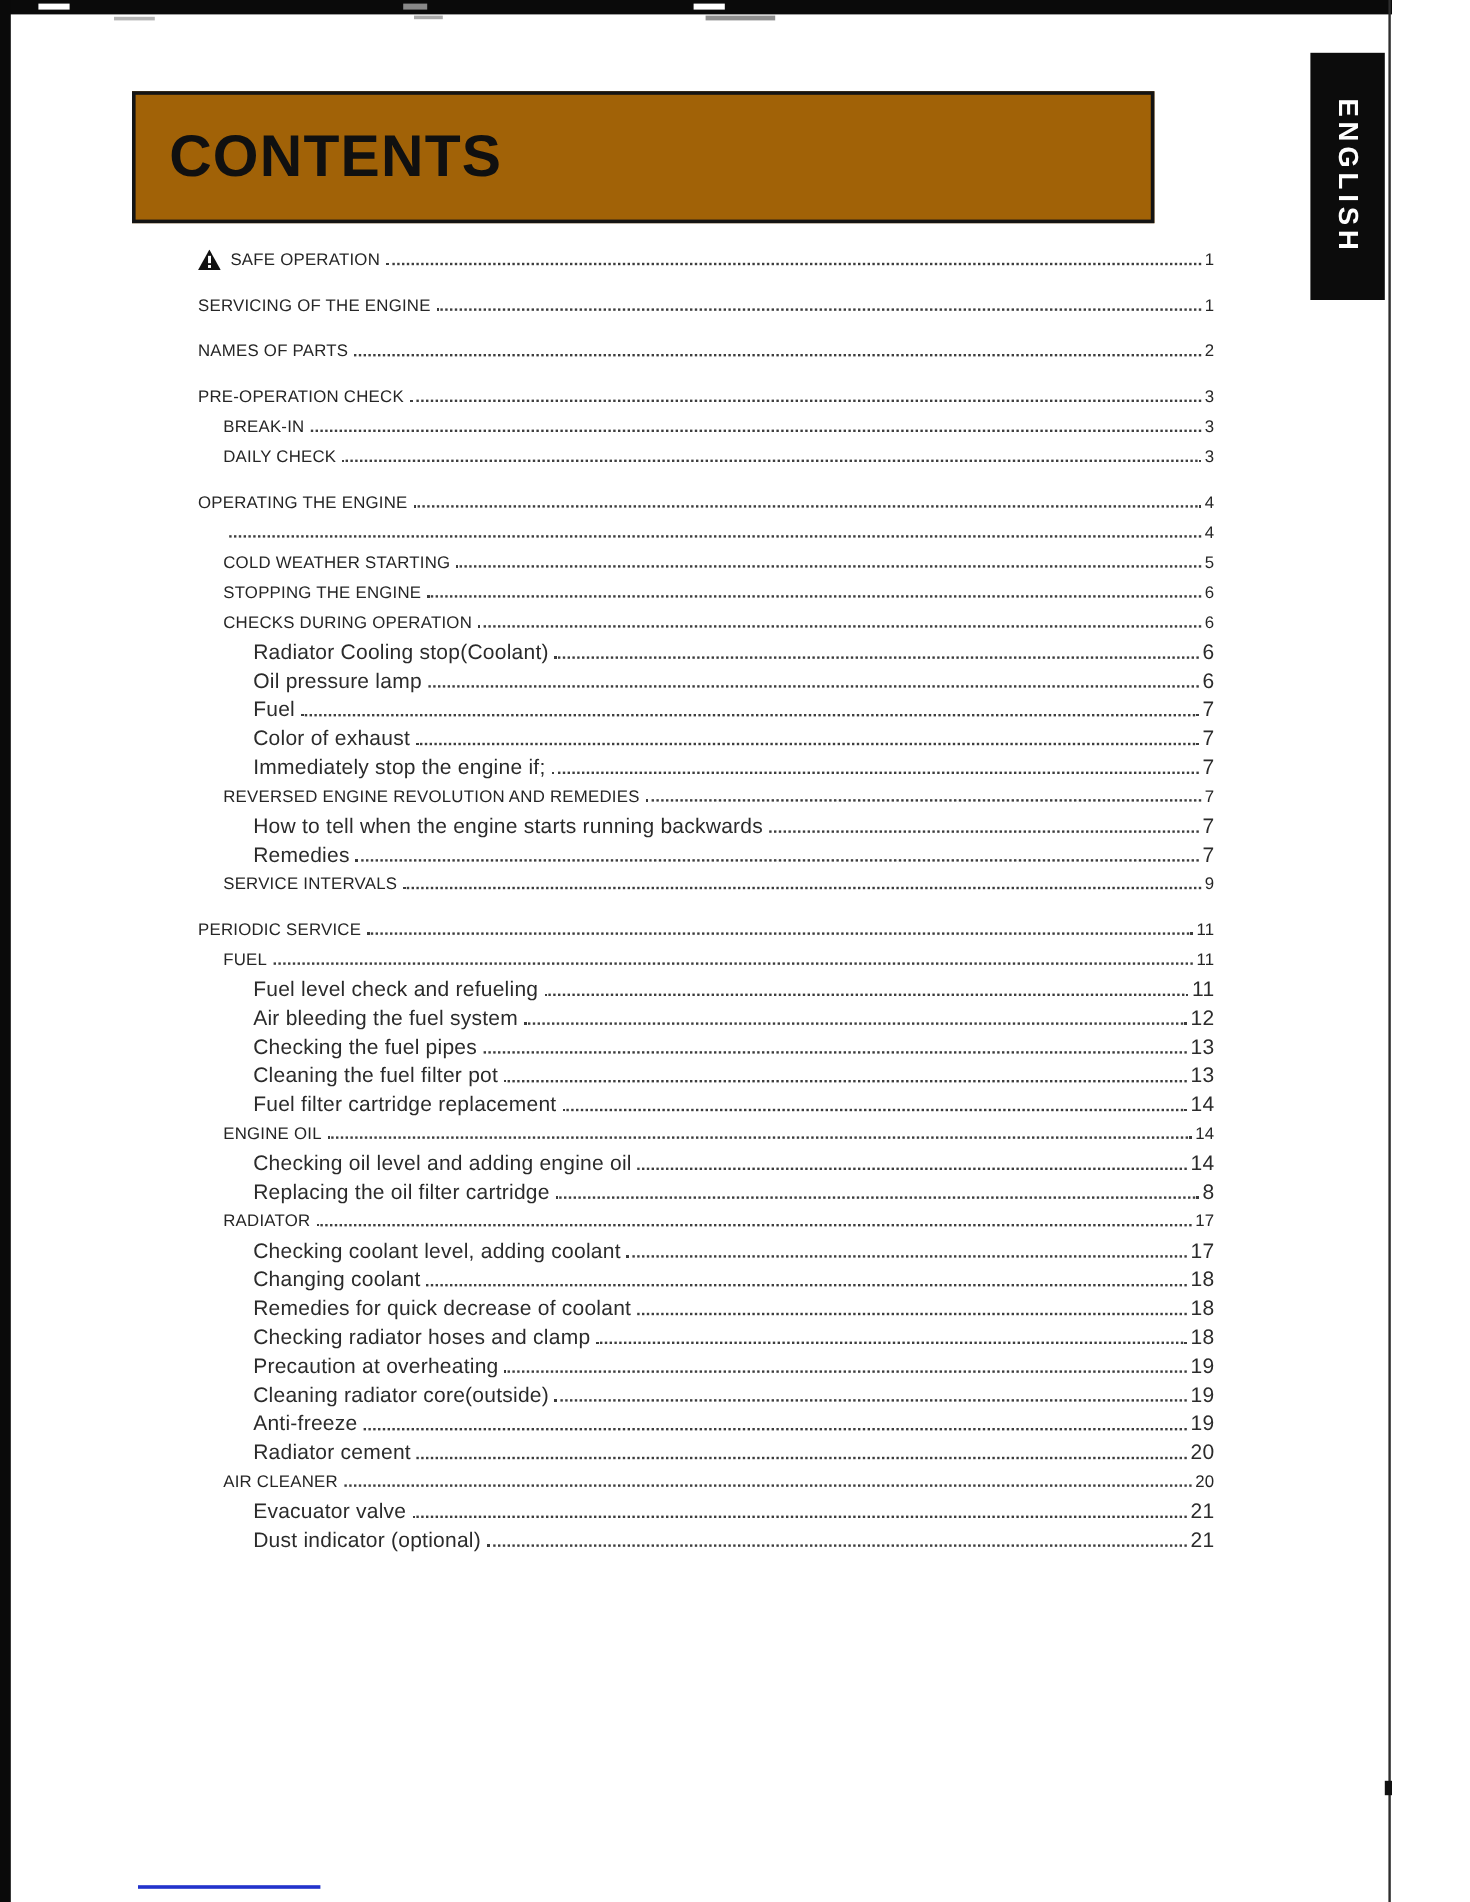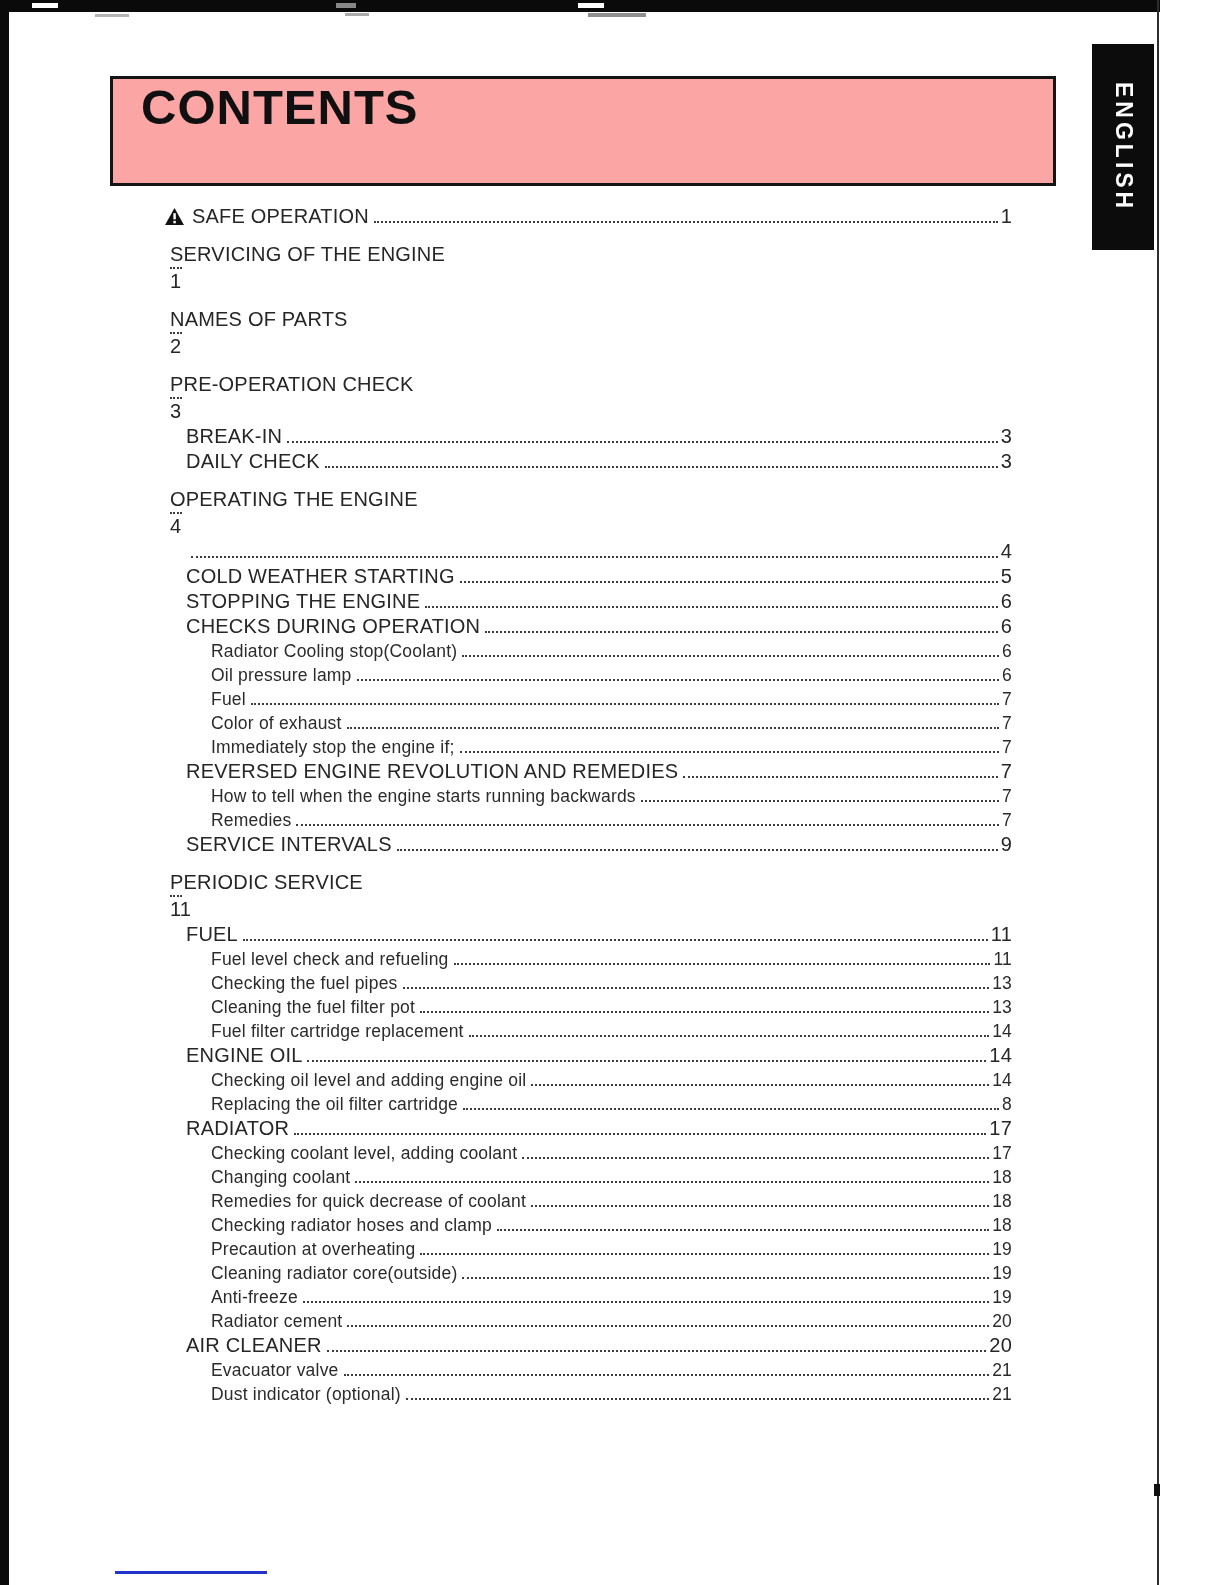--- a/index.html
+++ b/index.html
@@ -20,25 +20,25 @@
   .right-line { position: absolute; left: 1157px; top: 0; width: 2px; height: 1585px; background: #2e2e2e; }
   .right-tick { position: absolute; left: 1154px; top: 1484px; width: 6px; height: 12px; background: #111; }
   .dash { position: absolute; background: #9a9a9a; }
   .dash.d1 { left: 95px;  top: 14px; width: 34px; height: 3px; background: #b5b5b5; }
   .dash.d2 { left: 345px; top: 13px; width: 24px; height: 3px; background: #aaaaaa; }
   .dash.d3 { left: 588px; top: 13px; width: 58px; height: 4px; background: #8f8f8f; }
 
   
   .title-box {
     position: absolute; left: 110px; top: 76px;
-    width: 946px; height: 110px;
+    width: 852px; height: 110px;
     border: 3px solid #141414;
     box-sizing: border-box;
-    display: flex; align-items: flex-start;
-    background: #fca5a5;
+    display: flex; align-items: center;
+    background: #a16207;
   }
   .title-box h1 {
     margin: 0 0 0 28px;
     font-size: 49px;
     font-weight: bold;
     letter-spacing: 1px;
     color: #101010;
   }
 
   
@@ -57,28 +57,28 @@
   }
 
   
   .toc {
     position: absolute; left: 165px; top: 204px;
     width: 847px;
   }
   .row {
     display: flex;
     align-items: baseline;
-    font-size: 20px;
+    font-size: 14px;
     line-height: 25px;
     letter-spacing: 0.2px;
     color: #262626;
   }
   .row.lvl2 { padding-left: 21px; }
   .row.lvl3 { padding-left: 46px; font-size: 17.5px; line-height: 24px; color: #2b2b2b; }
-  .row.gap  { margin-top: 13px; flex-direction: column; }
+  .row.gap  { margin-top: 13px; }
   .label { white-space: nowrap; }
   .leader {
     flex: 1;
     min-width: 12px;
     margin: 0 3px 0 5px;
     border-bottom: 2.5px dotted #3d3d3d;
   }
   .pg { white-space: nowrap; }
   .warn { margin-right: 8px; align-self: center; display: inline-flex; }
 
@@ -227,20 +227,25 @@
         <span class="label">FUEL</span>
         <span class="leader"></span>
         <span class="pg">11</span>
       </div>
       <div class="row lvl3">
         <span class="label">Fuel level check and refueling</span>
         <span class="leader"></span>
         <span class="pg">11</span>
       </div>
       <div class="row lvl3">
+        <span class="label">Air bleeding the fuel system</span>
+        <span class="leader"></span>
+        <span class="pg">12</span>
+      </div>
+      <div class="row lvl3">
         <span class="label">Checking the fuel pipes</span>
         <span class="leader"></span>
         <span class="pg">13</span>
       </div>
       <div class="row lvl3">
         <span class="label">Cleaning the fuel filter pot</span>
         <span class="leader"></span>
         <span class="pg">13</span>
       </div>
       <div class="row lvl3">

